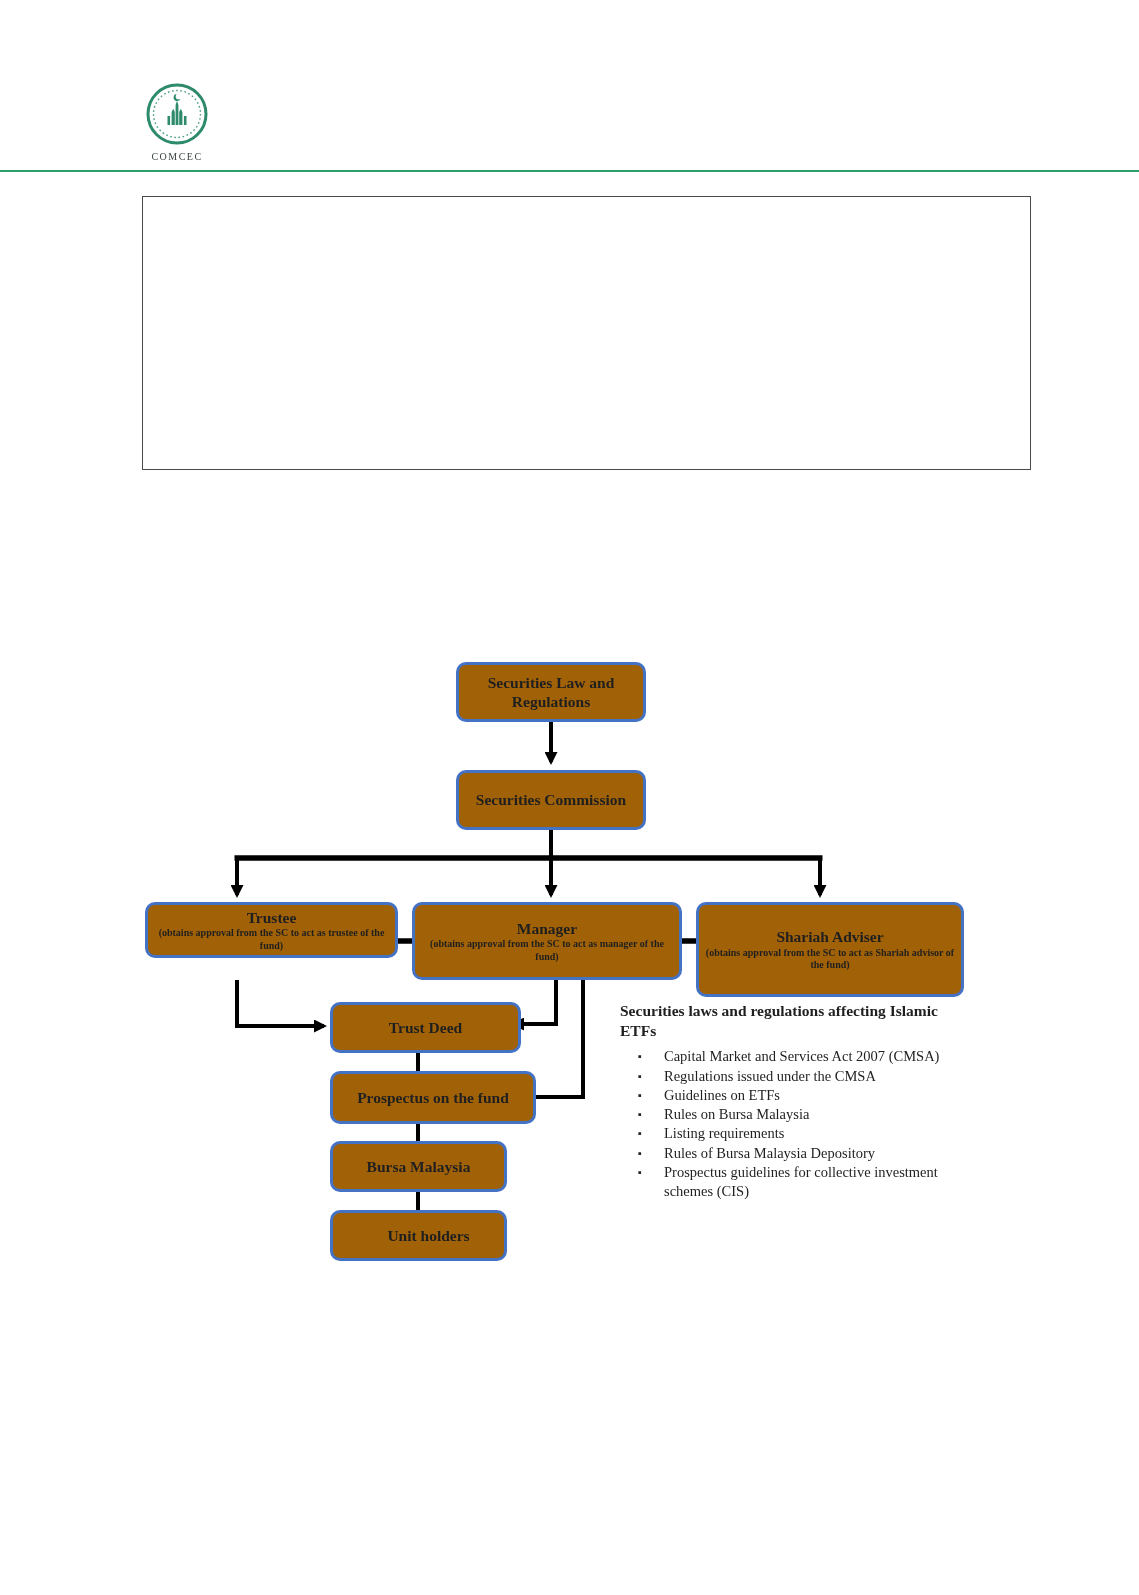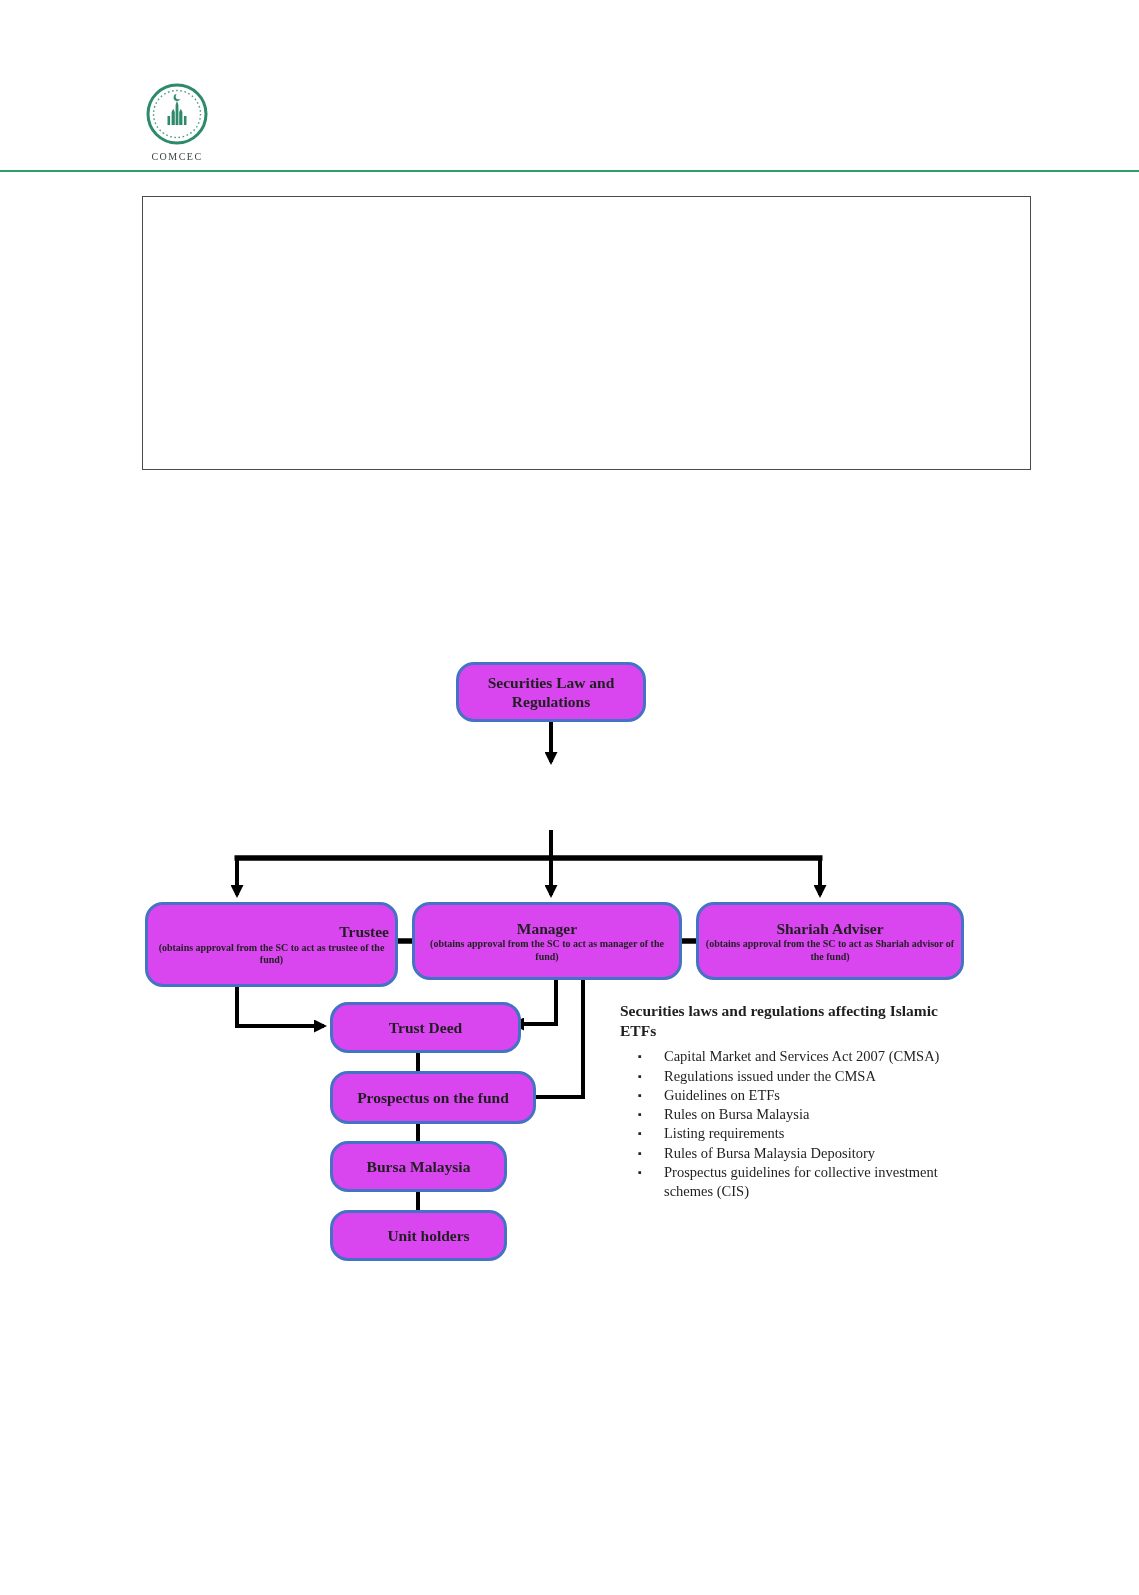--- a/index.html
+++ b/index.html
@@ -16,22 +16,22 @@
   .figure-box { position:absolute; left:142px; top:196px; width:889px; height:274px; border:1px solid #4a4a4a; background:#ffffff; }
 
   
   .connectors { position:absolute; left:0; top:0; pointer-events:none; }
   .cline { stroke:var(--connector,#000000); stroke-width:4; fill:none; }
   .thick { stroke-width:5.5; }
   #ah path { fill:var(--connector,#000000); }
 
   
   .node { position:absolute; display:flex; flex-direction:column; align-items:center; justify-content:center;
-          text-align:center; background:#d946ef; border:3px solid var(--box-border,#4472c4);
-          border-radius:18px; padding:4px 6px; line-height:1.25; }
+          text-align:center; background:#a16207; border:3px solid var(--box-border,#4472c4);
+          border-radius:10px; padding:4px 6px; line-height:1.25; }
   .node-title { font-weight:700; font-size:15.5px; }
   .node-sub { font-weight:700; font-size:10px; }
 
   
   .side-note { position:absolute; left:620px; top:1001px; width:345px; }
   .side-heading { font-weight:700; font-size:15.5px; line-height:1.27; margin-bottom:7px; }
   .side-list { list-style:none; }
   .side-list li { display:flex; font-size:14.5px; line-height:1.33; }
   .bullet { flex:0 0 26px; margin-left:18px; font-size:11px; padding-top:2px; }
   .li-text { flex:1; }
@@ -81,32 +81,35 @@
     <polyline class="cline" points="583,980 583,1097 514,1097" marker-end="url(#ah)"></polyline>
     <line class="cline" x1="418" y1="1052" x2="418" y2="1072"></line>
     <line class="cline" x1="418" y1="1123" x2="418" y2="1142"></line>
     <line class="cline" x1="418" y1="1191" x2="418" y2="1211"></line>
   </svg>
 
   <div class="node" style="left:456px; top:662px; width:190px; height:60px;">
     <div class="node-title">Securities Law and Regulations</div>
   </div>
 
+  <div class="node" style="left:456px; top:770px; width:190px; height:60px;">
+    <div class="node-title">Securities Commission</div>
+  </div>
 
-  <div class="node" style="left:145px; top:902px; width:253px; height:85px;align-items:flex-end;">
+  <div class="node" style="left:145px; top:902px; width:253px; height:56px;">
     <div class="node-title">Trustee</div>
     <div class="node-sub">(obtains approval from the SC to act as trustee of the fund)</div>
   </div>
 
   <div class="node" style="left:412px; top:902px; width:270px; height:78px;">
     <div class="node-title">Manager</div>
     <div class="node-sub">(obtains approval from the SC to act as manager of the fund)</div>
   </div>
 
-  <div class="node" style="left:696px; top:902px; width:268px; height:78px;">
+  <div class="node" style="left:696px; top:902px; width:268px; height:95px;">
     <div class="node-title">Shariah Adviser</div>
     <div class="node-sub">(obtains approval from the SC to act as Shariah advisor of the fund)</div>
   </div>
 
   <div class="node" style="left:330px; top:1002px; width:191px; height:51px;">
     <div class="node-title">Trust Deed</div>
   </div>
 
   <div class="node" style="left:330px; top:1071px; width:206px; height:53px;">
     <div class="node-title">Prospectus on the fund</div>

